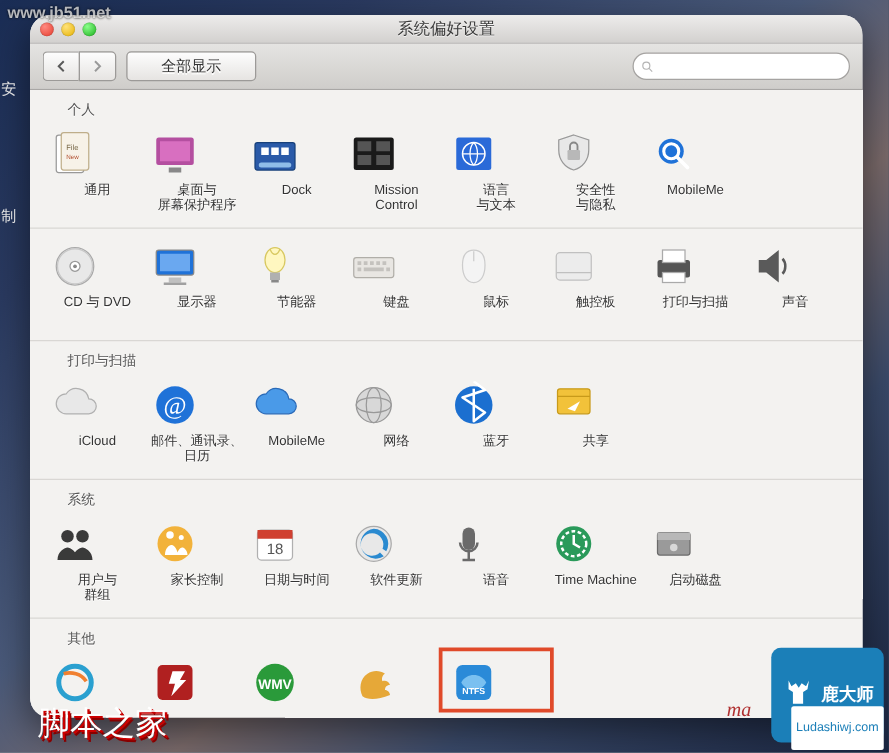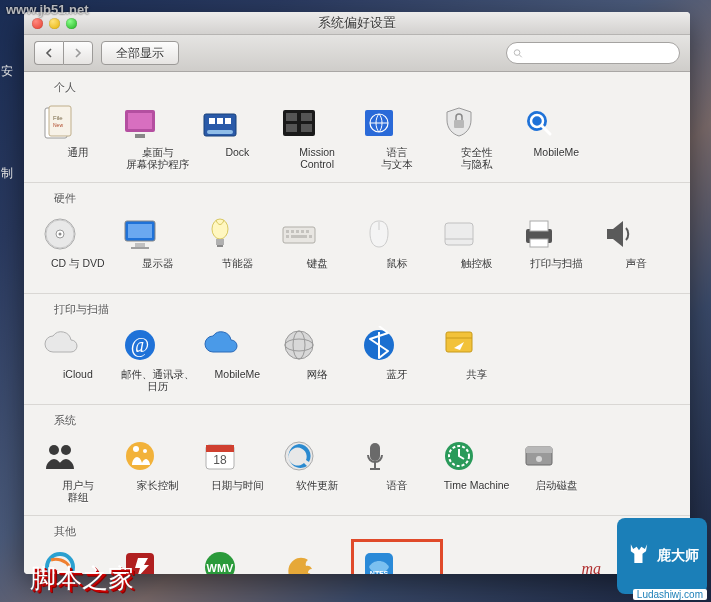--- a/index.html
+++ b/index.html
@@ -3,37 +3,37 @@
 <meta charset="utf-8">
 <style>
   html,body{margin:0;padding:0;font-family:"Lucida Grande","Helvetica Neue",Arial,sans-serif;font-size:11px;background:#0a1a35;}
   body{width:711px;height:602px;overflow:hidden;position:relative;
     background:linear-gradient(140deg,#1a2d55 0%,#2a3a60 20%,#4a5a7a 45%,#7a6a6a 60%,#3a4a6a 75%,#1a2540 100%);}
   .watermark-tl{position:absolute;top:2px;left:6px;color:rgba(255,255,255,0.7);font-size:13px;font-weight:bold;text-shadow:0 0 2px #000;z-index:5}
   .watermark-bl{position:absolute;bottom:6px;left:30px;color:#fff;font-size:26px;font-weight:normal;font-family:"KaiTi","STKaiti",serif;text-shadow:2px 2px 0 #c00,3px 3px 0 #800;z-index:5}
   .watermark-br-text{position:absolute;bottom:24px;right:110px;color:#b03030;font-style:italic;font-size:16px;font-family:"Times New Roman",serif;z-index:5}
   .watermark-br-badge{position:absolute;bottom:8px;right:4px;z-index:5;display:flex;align-items:center;background:#1b7fb8;border-radius:8px;padding:24px 8px;color:#fff;font-size:14px;font-weight:bold}
   .watermark-br-badge svg{width:28px;height:28px;margin-right:4px}
-  .watermark-br-url{position:absolute;bottom:2px;right:4px;color:#1b7fb8;font-size:10px;z-index:5;background:#fff;padding:0 4px;border-radius:2px}
+  .watermark-br-url{position:absolute;bottom:2px;right:4px;color:#1b7fb8;font-size:10px;z-index:5;background:#fff;padding:12px 4px;border-radius:2px}
   .left-strip{position:absolute;left:0;top:60px;width:14px;color:#e0e0e0;font-size:12px;z-index:4;line-height:22px;text-align:center}
-  .window{position:absolute;left:24px;top:12px;width:666px;height:562px;border-radius:4px;overflow:hidden;
+  .window{position:absolute;left:24px;top:12px;width:666px;height:562px;border-radius:16px;overflow:hidden;
     box-shadow:0 10px 30px rgba(0,0,0,0.5);display:flex;flex-direction:column;background:#f0f0f0}
   .titlebar{height:22px;background:linear-gradient(#edeceb,#d3d1cf);border-bottom:1px solid #b6b4b2;display:flex;align-items:center;position:relative}
   .traffic{display:flex;gap:6px;margin-left:8px}
   .tball{width:11px;height:11px;border-radius:50%;box-shadow:inset 0 0 1px rgba(0,0,0,0.4)}
   .tred{background:radial-gradient(circle at 35% 30%,#ff8a80,#e53b2c)}
   .tyel{background:radial-gradient(circle at 35% 30%,#ffe27a,#e6b100)}
   .tgrn{background:radial-gradient(circle at 35% 30%,#8aff8a,#1bae1b)}
   .title-text{position:absolute;left:0;right:0;text-align:center;font-size:13px;color:#3a3a3a;text-shadow:0 1px 0 rgba(255,255,255,0.7)}
   .toolbar{height:36px;background:linear-gradient(#e5e4e2,#cfcdca);border-bottom:1px solid #a9a7a5;display:flex;align-items:center;padding:0 10px;gap:8px}
   .navseg{display:flex}
   .navbtn{width:28px;height:22px;background:linear-gradient(#fdfdfd,#e6e4e2);border:1px solid #9c9a98;display:flex;align-items:center;justify-content:center;color:#6a6a6a}
   .navbtn:first-child{border-radius:4px 0 0 4px;border-right:none}
   .navbtn:last-child{border-radius:0 4px 4px 0}
-  .showall{height:22px;padding:0 14px;border:1px solid #9c9a98;border-radius:4px;background:linear-gradient(#fdfdfd,#e6e4e2);font-size:12px;color:#333;display:flex;align-items:center;text-shadow:0 1px 0 #fff}
+  .showall{height:22px;padding:0 27px;border:1px solid #9c9a98;border-radius:4px;background:linear-gradient(#fdfdfd,#e6e4e2);font-size:12px;color:#333;display:flex;align-items:center;text-shadow:0 1px 0 #fff}
   .spacer{flex:1}
   .search{display:flex;align-items:center;width:160px;height:20px;border:1px solid #a5a3a1;border-radius:11px;background:#fff;padding:0 6px}
   .search svg{width:11px;height:11px;opacity:0.55;margin-right:4px}
   .search input{border:none;outline:none;flex:1;font-size:11px;background:transparent}
   .body{flex:1;overflow:auto;background:#f3f2f0}
   .section{border-top:1px solid #d9d7d4;padding:6px 14px 10px}
   .section:first-child{border-top:none}
   .sec-label{font-size:11px;color:#555;margin:2px 0 4px 16px;text-shadow:0 1px 0 #fff}
   .grid{display:grid;grid-template-columns:repeat(8,1fr);gap:4px 0}
   .pane{display:flex;flex-direction:column;text-align:center;padding:4px 2px 2px;border-radius:4px;cursor:default;position:relative}
@@ -157,21 +157,20 @@
             <div class="iconwrap">
               <svg viewBox="0 0 38 38">
                 <use href="#i-spotlight"></use>
               </svg>
             </div>
             <div class="lbl">MobileMe</div>
           </div>
         </div>
       </div>
       <div class="section">
-        <div class="sec-label">硬件</div>
         <div class="grid">
           <div class="pane">
             <div class="iconwrap">
               <svg viewBox="0 0 38 38">
                 <use href="#i-disc"></use>
               </svg>
             </div>
             <div class="lbl">CD 与 DVD</div>
           </div>
           <div class="pane">

